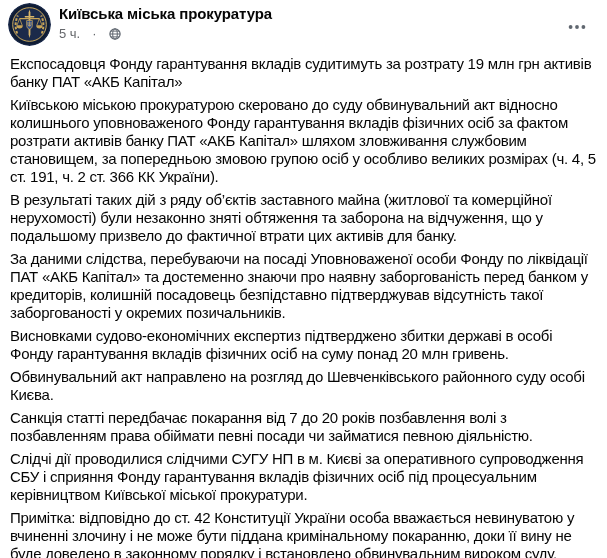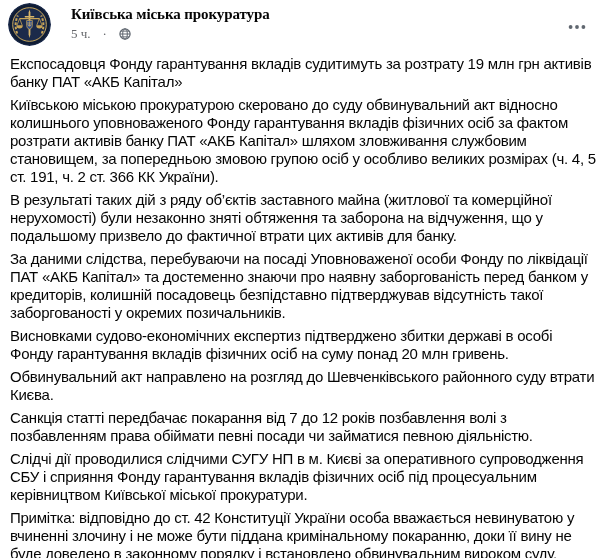--- a/index.html
+++ b/index.html
@@ -25,25 +25,24 @@
   .avatar {
     width: 43px;
     height: 43px;
     border-radius: 50%;
     flex: 0 0 43px;
     overflow: hidden;
     cursor: pointer;
     display: block;
   }
   .header-meta {
-    margin-left: 20px;
+    margin-left: 8px;
     padding-top: 1px;
     display: flex;
     flex-direction: column;
-    font-family: Liberation Serif, serif;
   }
   .page-name {
     font-size: 15px;
     font-weight: 700;
     color: #050505;
     line-height: 20px;
     text-decoration: none;
     cursor: pointer;
     letter-spacing: -0.1px;
   }
@@ -143,20 +142,20 @@
     </div>
 
   </div>
 
   <div class="post-body">
       <p class="post-paragraph">Експосадовця Фонду гарантування вкладів судитимуть за розтрату 19 млн грн активів банку ПАТ «АКБ Капітал»</p>
       <p class="post-paragraph">Київською міською прокуратурою скеровано до суду обвинувальний акт відносно колишнього уповноваженого Фонду гарантування вкладів фізичних осіб за фактом розтрати активів банку ПАТ «АКБ Капітал» шляхом зловживання службовим становищем, за попередньою змовою групою осіб у особливо великих розмірах (ч. 4, 5 ст. 191, ч. 2 ст. 366 КК України).</p>
       <p class="post-paragraph">В результаті таких дій з ряду об’єктів заставного майна (житлової та комерційної нерухомості) були незаконно зняті обтяження та заборона на відчуження, що у подальшому призвело до фактичної втрати цих активів для банку.</p>
       <p class="post-paragraph">За даними слідства, перебуваючи на посаді Уповноваженої особи Фонду по ліквідації ПАТ «АКБ Капітал» та достеменно знаючи про наявну заборгованість перед банком у кредиторів, колишній посадовець безпідставно підтверджував відсутність такої заборгованості у окремих позичальників.</p>
       <p class="post-paragraph">Висновками судово-економічних експертиз підтверджено збитки державі в особі Фонду гарантування вкладів фізичних осіб на суму понад 20 млн гривень.</p>
-      <p class="post-paragraph">Обвинувальний акт направлено на розгляд до Шевченківського районного суду втрати Києва.</p>
-      <p class="post-paragraph">Санкція статті передбачає покарання від 7 до 12 років позбавлення волі з позбавленням права обіймати певні посади чи займатися певною діяльністю.</p>
+      <p class="post-paragraph">Обвинувальний акт направлено на розгляд до Шевченківського районного суду особі Києва.</p>
+      <p class="post-paragraph">Санкція статті передбачає покарання від 7 до 20 років позбавлення волі з позбавленням права обіймати певні посади чи займатися певною діяльністю.</p>
       <p class="post-paragraph">Слідчі дії проводилися слідчими СУГУ НП в м. Києві за оперативного супроводження СБУ і сприяння Фонду гарантування вкладів фізичних осіб під процесуальним керівництвом Київської міської прокуратури.</p>
       <p class="post-paragraph">Примітка: відповідно до ст. 42 Конституції України особа вважається невинуватою у вчиненні злочину і не може бути піддана кримінальному покаранню, доки її вину не буде доведено в законному порядку і встановлено обвинувальним вироком суду.</p>
       <p class="post-paragraph">Пресслужба Київської міської посадовець</p>
     </div>
 
 </div>
 
 </body></html>

